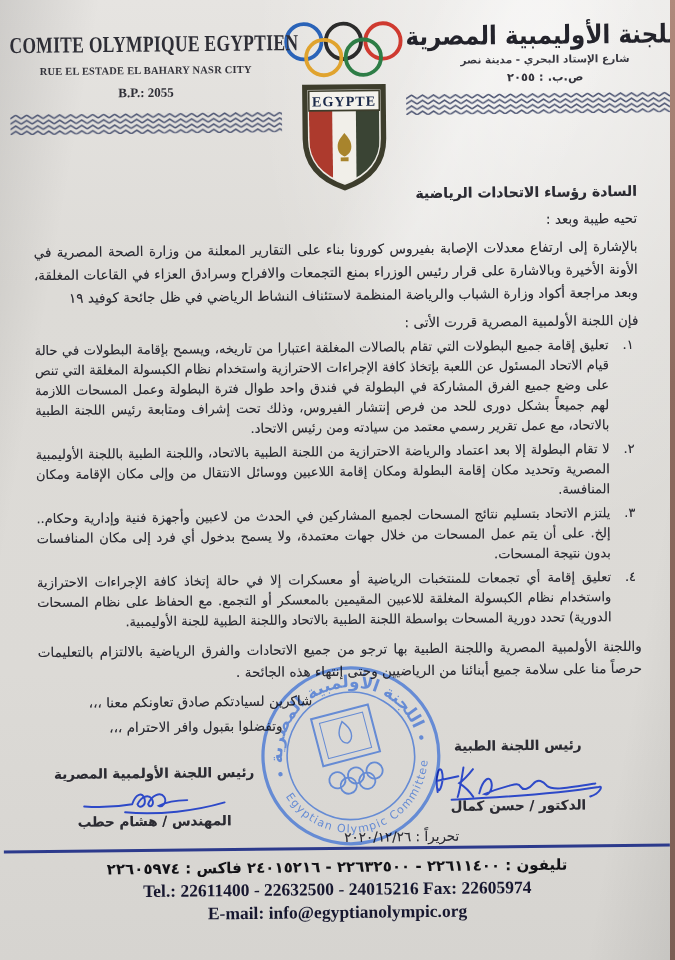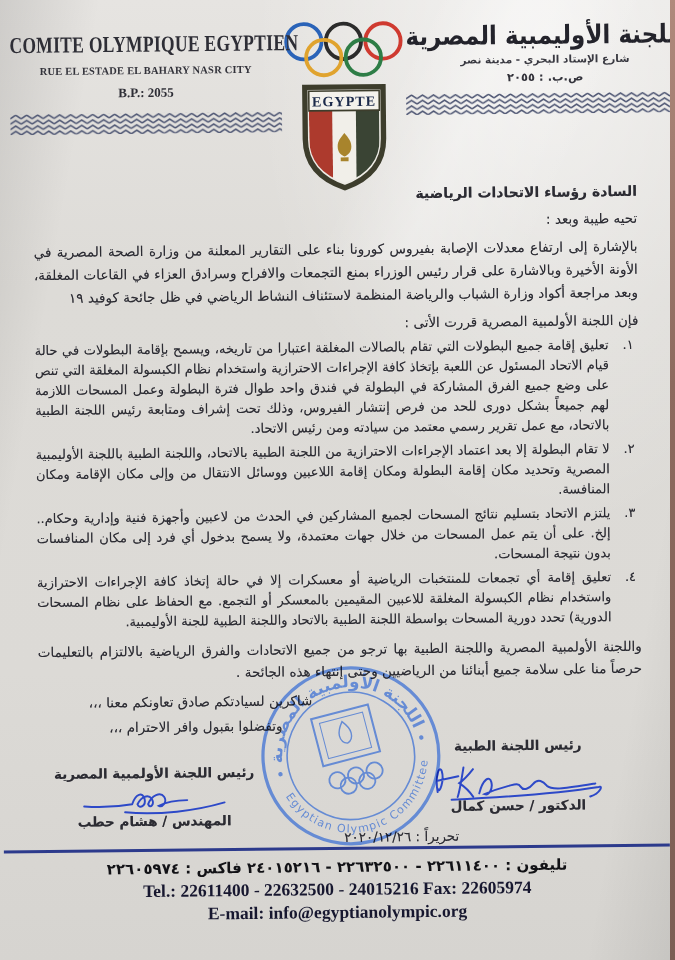--- a/index.html
+++ b/index.html
@@ -152,21 +152,21 @@
         <p class="para">بالإشارة إلى ارتفاع معدلات الإصابة بفيروس كورونا بناء على التقارير المعلنة من وزارة الصحة المصرية في الأونة الأخيرة وبالاشارة على قرار رئيس الوزراء بمنع التجمعات والافراح وسرادق العزاء في القاعات المغلقة، وبعد مراجعة أكواد وزارة الشباب والرياضة المنظمة لاستئناف النشاط الرياضي في ظل جائحة كوفيد ١٩</p>
         <div class="decision">فإن اللجنة الأولمبية المصرية قررت الأتى :</div>
 
         <div class="items">
           <div class="item">
             <span class="num">١.</span>
             <span class="txt">تعليق إقامة جميع البطولات التي تقام بالصالات المغلقة اعتبارا من تاريخه، ويسمح بإقامة البطولات في حالة قيام الاتحاد المسئول عن اللعبة بإتخاذ كافة الإجراءات الاحترازية واستخدام نظام الكبسولة المغلقة التي تنص على وضع جميع الفرق المشاركة في البطولة في فندق واحد طوال فترة البطولة وعمل المسحات اللازمة لهم جميعاً بشكل دورى للحد من فرص إنتشار الفيروس، وذلك تحت إشراف ومتابعة رئيس اللجنة الطبية بالاتحاد، مع عمل تقرير رسمي معتمد من سيادته ومن رئيس الاتحاد.</span>
           </div>
           <div class="item">
             <span class="num">٢.</span>
-            <span class="txt">لا تقام البطولة إلا بعد اعتماد الإجراءات الاحترازية من اللجنة الطبية بالاتحاد، واللجنة الطبية باللجنة الأوليمبية المصرية وتحديد مكان إقامة البطولة ومكان إقامة اللاعبين ووسائل الانتقال من وإلى مكان الإقامة ومكان المنافسة.</span>
+            <span class="txt">لا تقام البطولة إلا بعد اعتماد والرياضة الاحترازية من اللجنة الطبية بالاتحاد، واللجنة الطبية باللجنة الأوليمبية المصرية وتحديد مكان إقامة البطولة ومكان إقامة اللاعبين ووسائل الانتقال من وإلى مكان الإقامة ومكان المنافسة.</span>
           </div>
           <div class="item">
             <span class="num">٣.</span>
             <span class="txt">يلتزم الاتحاد بتسليم نتائج المسحات لجميع المشاركين في الحدث من لاعبين وأجهزة فنية وإدارية وحكام.. إلخ. على أن يتم عمل المسحات من خلال جهات معتمدة، ولا يسمح بدخول أي فرد إلى مكان المنافسات بدون نتيجة المسحات.</span>
           </div>
           <div class="item">
             <span class="num">٤.</span>
             <span class="txt">تعليق إقامة أي تجمعات للمنتخبات الرياضية أو معسكرات إلا في حالة إتخاذ كافة الإجراءات الاحترازية واستخدام نظام الكبسولة المغلقة للاعبين المقيمين بالمعسكر أو التجمع. مع الحفاظ على نظام المسحات الدورية) تحدد دورية المسحات بواسطة اللجنة الطبية بالاتحاد واللجنة الطبية للجنة الأوليمبية.</span>
           </div>
         </div>

